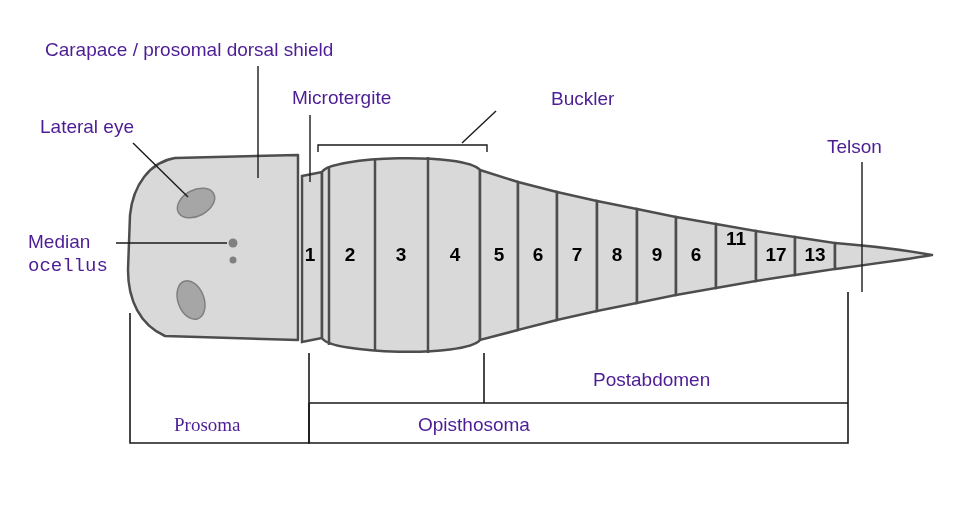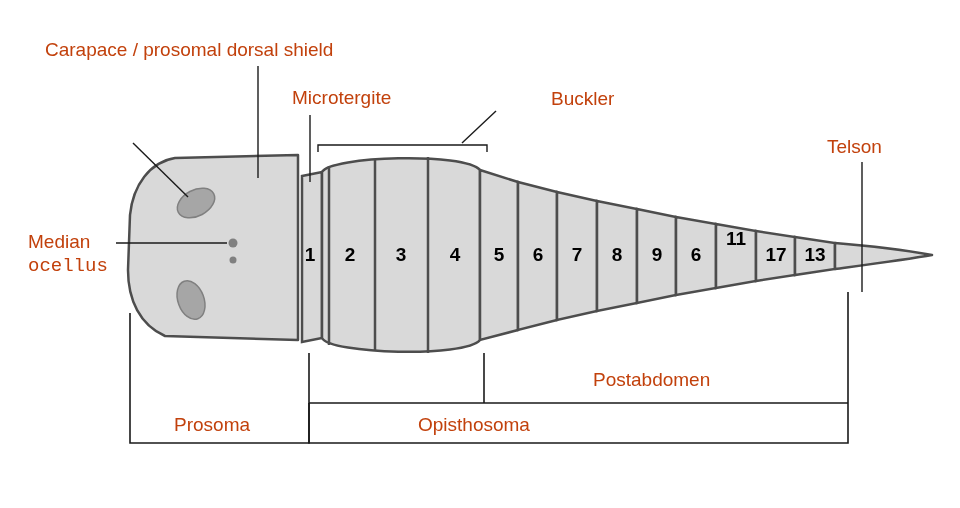--- a/index.html
+++ b/index.html
@@ -17,21 +17,21 @@
     background: #ffffff;
     overflow: hidden;
   }
   #diagram-svg {
     position: absolute;
     left: 0;
     top: 0;
   }
   .lbl {
     position: absolute;
-    color: #c2410c;
+    color: #4c1d95;
     white-space: nowrap;
     font-size: 19px;
     line-height: 23px;
   }
   .seg-num {
     position: absolute;
     color: #000000;
     font-weight: bold;
     font-size: 19px;
     text-align: center;
@@ -101,31 +101,32 @@
 
       <path d="M309,403 L309,443 L848,443 L848,292"></path>
 
       <path d="M309,353 L309,403 L848,403"></path>
       <line x1="484" y1="353" x2="484" y2="403"></line>
     </g>
   </svg>
 
   <div class="lbl" style="left:45px; top:38px;">Carapace / prosomal dorsal shield</div>
 
+  <div class="lbl" style="left:40px; top:115px;">Lateral eye</div>
 
   <div class="lbl two-line" style="left:28px; top:230px;">Median</div>
   <div class="lbl two-line" style="left:28px; top:254px;font-family:Liberation Mono, monospace;">ocellus</div>
 
   <div class="lbl" style="left:292px; top:86px;">Microtergite</div>
 
   <div class="lbl" style="left:503px; top:87px;margin-left:48px;">Buckler</div>
 
   <div class="lbl" style="left:827px; top:135px;">Telson</div>
 
-  <div class="lbl" style="left:174px; top:413px;">Prosoma</div>
+  <div class="lbl" style="left:174px; top:413px;font-family:Liberation Serif, serif;">Prosoma</div>
   <div class="lbl" style="left:418px; top:413px;">Opisthosoma</div>
   <div class="lbl" style="left:593px; top:368px;">Postabdomen</div>
 
   <div class="seg-num" style="left:300px; top:244px; width:20px;">1</div>
   <div class="seg-num" style="left:340px; top:244px; width:20px;">2</div>
   <div class="seg-num" style="left:391px; top:244px; width:20px;">3</div>
   <div class="seg-num" style="left:445px; top:244px; width:20px;">4</div>
   <div class="seg-num" style="left:489px; top:244px; width:20px;">5</div>
   <div class="seg-num" style="left:528px; top:244px; width:20px;">6</div>
   <div class="seg-num" style="left:567px; top:244px; width:20px;">7</div>

